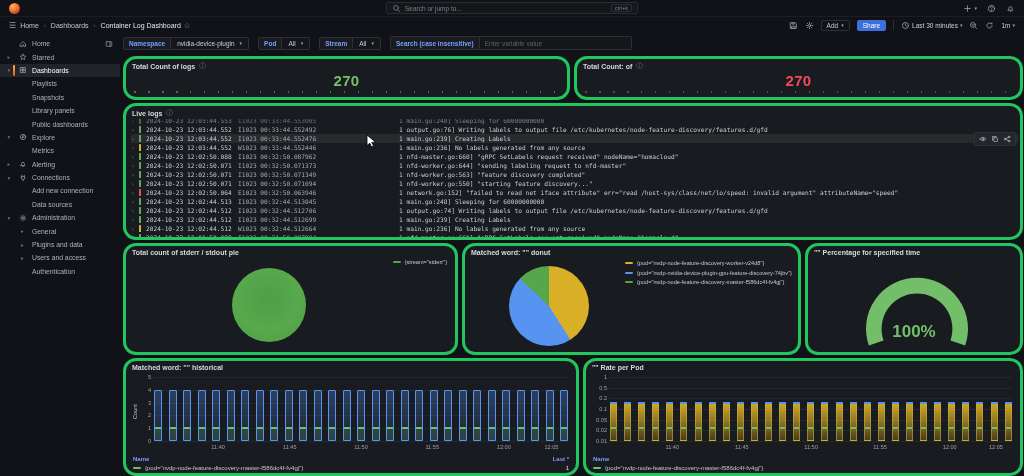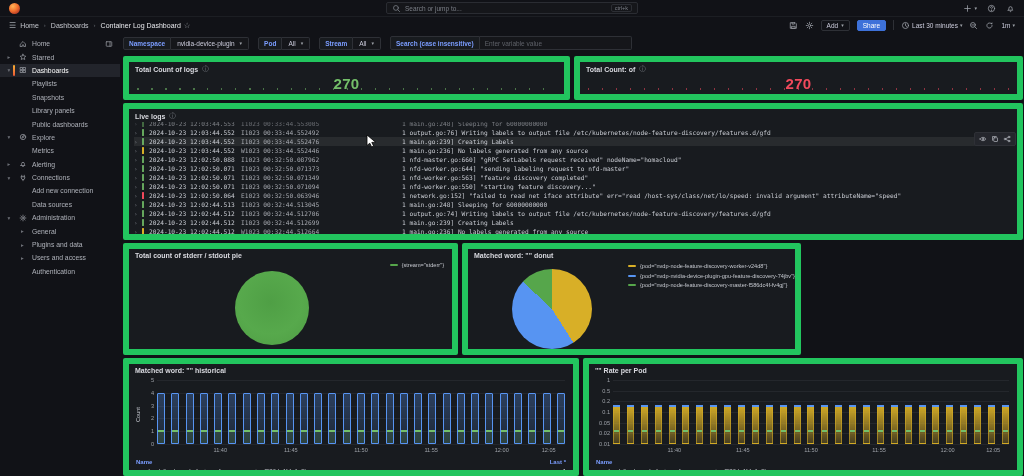--- a/index.html
+++ b/index.html
@@ -38,21 +38,21 @@
   .side-item{display:flex;align-items:center;height:13.4px;padding-left:5px;gap:4px;font-size:6.8px;
              color:#aeb1b9;position:relative;cursor:pointer;white-space:nowrap}
   .side-item .exp{width:8px;text-align:center;font-size:5.5px;color:#6c6f76;flex:0 0 8px}
   .side-item .slot{width:11px;display:flex;justify-content:center;color:#9da1a8;flex:0 0 11px}
   .side-item.active{background:#22242b;color:#fff}
   .side-item.active::before{content:"";position:absolute;left:13px;top:1px;bottom:1px;width:2px;
              background:linear-gradient(180deg,#f8b133,#ed5735);border-radius:1px}
   .side-item .dock{position:absolute;right:7px;color:#9da1a8}
 
   
-  .panel{position:absolute;background:#181b1f;border:6px solid #22c55e;border-radius:2px;overflow:hidden}
+  .panel{position:absolute;background:#181b1f;border:3px solid #22c55e;border-radius:13px;overflow:hidden}
   .ptitle{font-size:7px;font-weight:600;color:#d8d9df;padding:3px 6px 0 6px;display:flex;
           align-items:center;gap:4px;white-space:nowrap}
   .info{font-size:6.5px;color:#7b7f87;font-weight:400}
 
   
   .vars{position:absolute;left:123px;top:36px;display:flex;gap:9px;align-items:center;z-index:3}
   .vgroup{display:flex}
   .vlabel{background:#181b1f;border:1px solid #2e3036;color:#7b9dff;font-size:6.5px;font-weight:600;
           padding:2px 5px;border-radius:2px 0 0 2px;display:flex;align-items:center}
   .vvalue{background:#15161a;border:1px solid #2e3036;border-left:none;color:#ccccdc;font-size:6.5px;
@@ -544,20 +544,29 @@
           <span class="dash" style="background:#5794f2"></span>
           <span>{pod="nvdp-nvidia-device-plugin-gpu-feature-discovery-74jbv"}</span>
         </div>
         <div class="legend-item">
           <span class="dash" style="background:#56a64b"></span>
           <span>{pod="nvdp-node-feature-discovery-master-f586dc4f-fv4gj"}</span>
         </div>
       </div>
   </section>
 
+  <section class="panel" style="left:805px;top:243px;width:218px;height:112px">
+    <div class="ptitle">
+        <span>"" Percentage for specified time</span>
+      </div>
+    <svg style="position:absolute;left:49px;top:15px" width="120" height="92" viewBox="0 0 100 76">
+      <path d="M16 68 A36 36 0 1 1 84 68" fill="none" stroke="#73bf69" stroke-width="13"></path>
+    </svg>
+    <div class="gauge-val" style="top: 76px; font-size: 17px; color: rgb(115, 191, 105);" id="gaugeval">100%</div>
+  </section>
 
   <section class="panel" style="left:123px;top:358px;width:456px;height:118px">
     <div class="ptitle">
         <span>Matched word: "" historical</span>
       </div>
     <div class="yaxis-title" style="left:6px;top:58px">Count</div>
     <div class="plot" id="histplot" style="left:28px;right:8px;top:16px;height:64px">
         <div class="gline" style="top: 0%;"></div>
         <div class="ylab" style="left: -19px; top: 0%;">5</div>
         <div class="gline" style="top: 20%;"></div>

